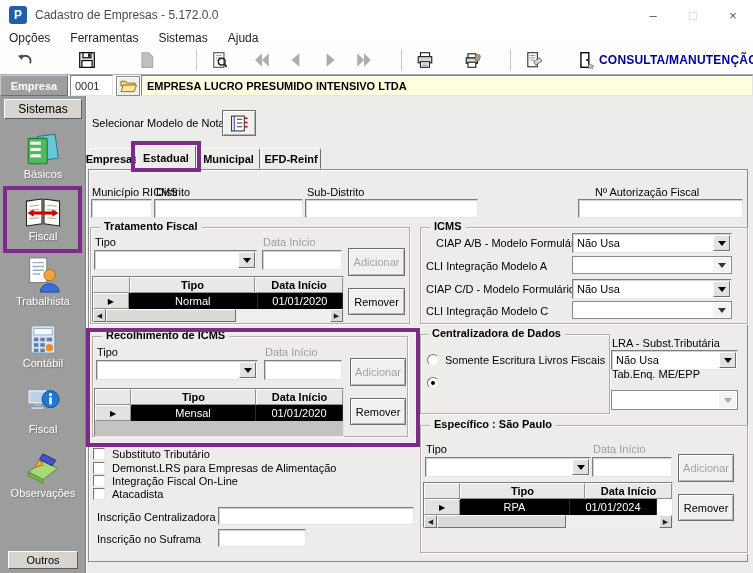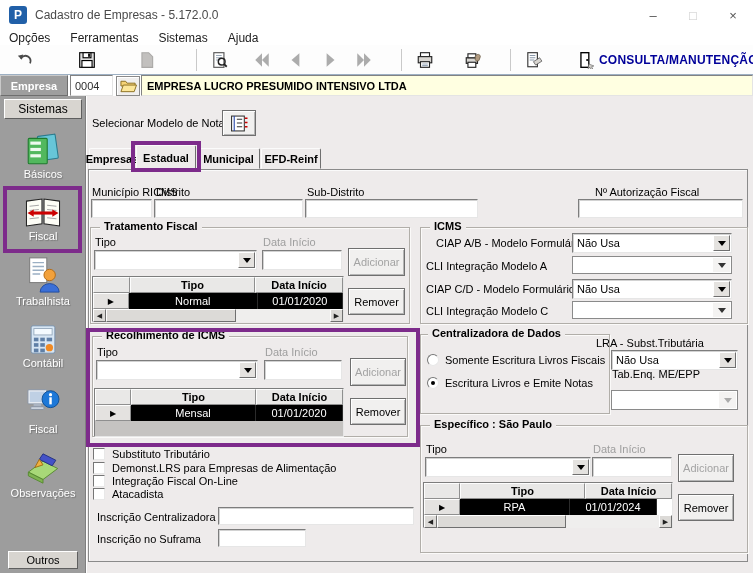--- a/index.html
+++ b/index.html
@@ -172,21 +172,21 @@
     <svg width="18" height="18" viewBox="0 0 16 16">
         <rect x="3.5" y="1.5" width="7" height="13" fill="#FFF" stroke="#000" stroke-width="1.2"></rect>
         <circle cx="9" cy="8" r=".9" fill="#000"></circle>
         <path d="M10.5 11.5 l4.5 1.8 -2 .7 1 2 -1.6 .5 -1 -2 -1.6 1.2 z" fill="#D0CDC8" stroke="#555" stroke-width=".5"></path>
       </svg>
   </div>
   <div class="mode">CONSULTA/MANUTENÇÃO</div>
 </div>
 
 <div class="abs emp-label">Empresa</div>
-<div class="abs emp-code">0004</div>
+<div class="abs emp-code">0001</div>
 <div class="abs folder-btn">
   <svg width="17" height="14" viewBox="0 0 18 14">
       <path d="M1 2 h5 l1.5 2 H16 v3 H1 z" fill="#F5D376" stroke="#8A6D1F"></path>
       <path d="M1 13 L3.5 6 H17.5 L15 13 Z" fill="#FCE79A" stroke="#8A6D1F"></path>
     </svg>
 </div>
 <div class="abs emp-name">EMPRESA LUCRO PRESUMIDO INTENSIVO LTDA</div>
 
 <div class="sidebar">
   <div class="abs sysbtn">Sistemas</div>
@@ -398,24 +398,23 @@
 <div class="btn3d" style="left:350px;top:398px;width:56px;height:27px">Remover</div>
 
 <div class="gb" style="left:420px;top:334px;width:190px;height:80px"></div>
 <div class="gbt" style="left:428px;top:327px">Centralizadora de Dados</div>
 <div class="radio" style="left:427px;top:354px">
   <span class="rdot"></span>
   <span>Somente Escritura Livros Fiscais</span>
 </div>
 <div class="radio" style="left:427px;top:377px">
   <span class="rdot on"></span>
-  <span>Escritura Livros e Emite Notas</span>
-</div>
-
-<div class="lbl" style="left:596px;top:337px">LRA - Subst.Tributária</div>
+</div>
+
+<div class="lbl" style="left:612px;top:337px">LRA - Subst.Tributária</div>
 <div class="combo" style="left:611px;top:350px;width:127px;height:20px">
   <span class="val">Não Usa</span>
   <span class="dd">
       <i></i>
     </span>
 </div>
 <div class="lbl" style="left:612px;top:368px">Tab.Enq. ME/EPP</div>
 <div class="combo flat disab" style="left:611px;top:390px;width:127px;height:20px">
   <span class="val"></span>
   <span class="dd">

